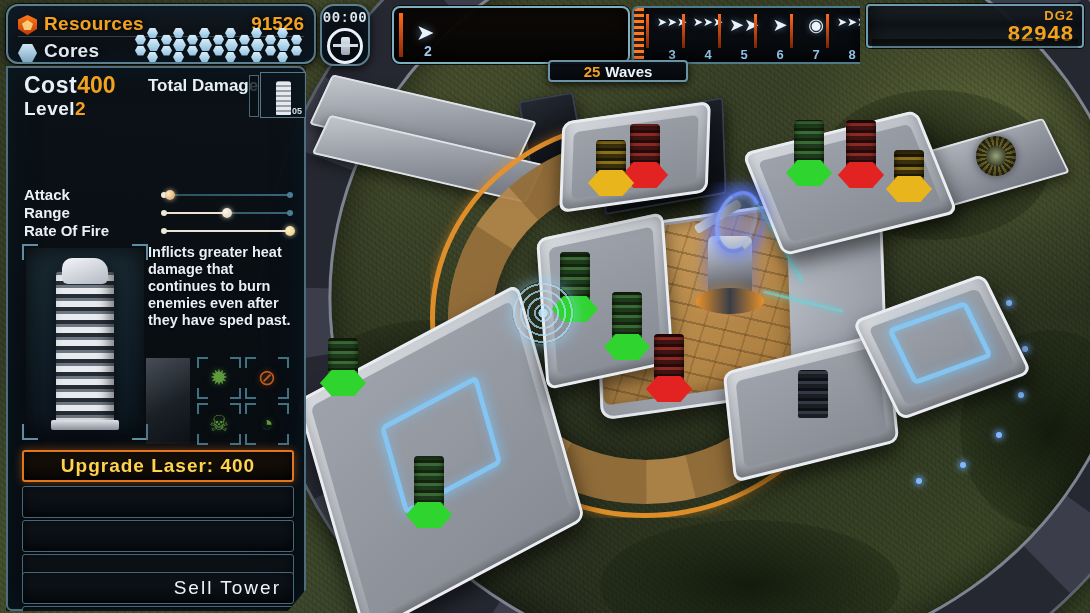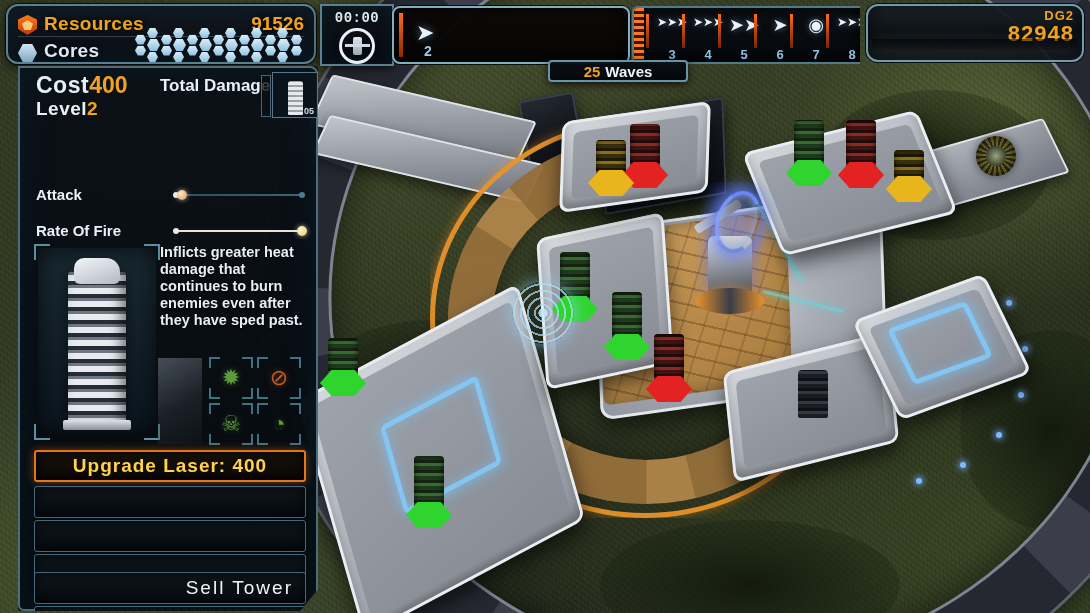--- a/index.html
+++ b/index.html
@@ -313,21 +313,21 @@
   .hx {
     width:11px; height:10px;
     background:linear-gradient(180deg,#d9eefb,#8fc0de);
     clip-path:polygon(25% 0%,75% 0%,100% 50%,75% 100%,25% 100%,0% 50%);
     box-shadow:0 0 3px rgba(160,215,255,.5);
   }
   .hx.big { width:13px; height:12px; }
 
   
   #tower-panel {
-    position:absolute; left:18px; top:66px; width:300px; height:545px;
+    position:absolute; left:6px; top:66px; width:300px; height:545px;
     background:linear-gradient(180deg, rgba(10,16,22,.97) 0%, rgba(5,9,14,.98) 100%);
     border:2px solid #4e6d7c;
     border-top-right-radius:8px;
     border-bottom-left-radius:6px;
     box-shadow:0 0 0 1px rgba(0,0,0,.8), 0 4px 18px rgba(0,0,0,.85), inset 0 0 30px rgba(8,28,42,.7);
     clip-path:polygon(0 0, 100% 0, 100% 96%, 94% 100%, 0 100%);
   }
 
   .stat-row { position:absolute; display:flex; align-items:baseline; }
   #cost-row { left:16px; top:4px; }
@@ -473,23 +473,23 @@
     box-shadow:0 0 10px rgba(226,118,28,.45), inset 0 0 12px rgba(0,0,0,.8);
   }
   #btn-slot-2 { top:418px; }
   #btn-slot-3 { top:452px; }
   #btn-slot-4 { top:486px; }
   #btn-sell   { top:504px; }
   #btn-slot-6 { top:538px; }
 
   
   #timer-box {
-    position:absolute; left:320px; top:4px; width:74px; height:62px;
+    position:absolute; left:320px; top:4px; width:50px; height:62px;
     background:linear-gradient(180deg, rgba(12,18,24,.96), rgba(5,8,12,.98));
-    border:2px solid #5d7f8e; border-radius:0;
+    border:2px solid #5d7f8e; border-radius:14px;
     box-shadow:inset 0 0 16px rgba(10,30,45,.8), 0 2px 10px rgba(0,0,0,.8);
   }
   #timer-text {
     position:absolute; left:0; right:0; top:4px; text-align:center;
     color:#dfe9f2; font-size:14px; font-weight:bold; letter-spacing:.5px;
     font-family:"Liberation Mono", monospace;
   }
   #timer-circle {
     position:absolute; left:50%; top:22px; transform:translateX(-50%);
     width:36px; height:36px; border-radius:50%;
@@ -558,23 +558,23 @@
     background:linear-gradient(180deg, rgba(8,12,18,.95), rgba(4,6,10,.98));
     border:2px solid #6b93a6; border-radius:4px;
     display:flex; align-items:center; justify-content:center; gap:5px;
     box-shadow:0 2px 8px rgba(0,0,0,.8);
   }
   #waves-count { color:#f2a21e; font-size:15px; font-weight:bold; }
   #waves-word  { color:#eaf2fa; font-size:15px; font-weight:bold; }
 
   
   #score-panel {
-    position:absolute; right:6px; top:4px; width:218px; height:58px;
+    position:absolute; right:6px; top:4px; width:218px; height:44px;
     background:linear-gradient(180deg, rgba(30,38,46,.92) 0%, rgba(12,16,22,.95) 45%, rgba(26,33,41,.9) 100%);
-    border:2px solid #6f9bae; border-radius:12px;
+    border:2px solid #6f9bae; border-radius:4px;
     box-shadow:0 0 0 1px rgba(0,0,0,.8), inset 0 0 20px rgba(0,0,0,.7);
   }
   #score-tag {
     position:absolute; right:8px; top:2px;
     color:#f2a21e; font-size:13px; font-weight:bold; letter-spacing:1px;
   }
   #score-value {
     position:absolute; right:8px; top:15px;
     color:#f2a21e; font-size:22px; font-weight:bold; letter-spacing:1px;
   }
@@ -857,20 +857,29 @@
   <div class="slider-row" id="slider-attack">
     <span class="slider-name">Attack</span>
     <div class="slider-track">
       <div class="slider-fill" style="width:5%;"></div>
       <div class="slider-startcap"></div>
       <div class="slider-knob tint-orange" style="left:5%;"></div>
       <div class="slider-endcap"></div>
     </div>
   </div>
 
+  <div class="slider-row" id="slider-range">
+    <span class="slider-name">Range</span>
+    <div class="slider-track">
+      <div class="slider-fill" style="width:50%;"></div>
+      <div class="slider-startcap"></div>
+      <div class="slider-knob" style="left:50%;"></div>
+      <div class="slider-endcap"></div>
+    </div>
+  </div>
 
   <div class="slider-row" id="slider-rof">
     <span class="slider-name">Rate Of Fire</span>
     <div class="slider-track">
       <div class="slider-fill" style="width:100%;"></div>
       <div class="slider-startcap"></div>
       <div class="slider-knob tint-gold" style="left:100%;"></div>
     </div>
   </div>
 

